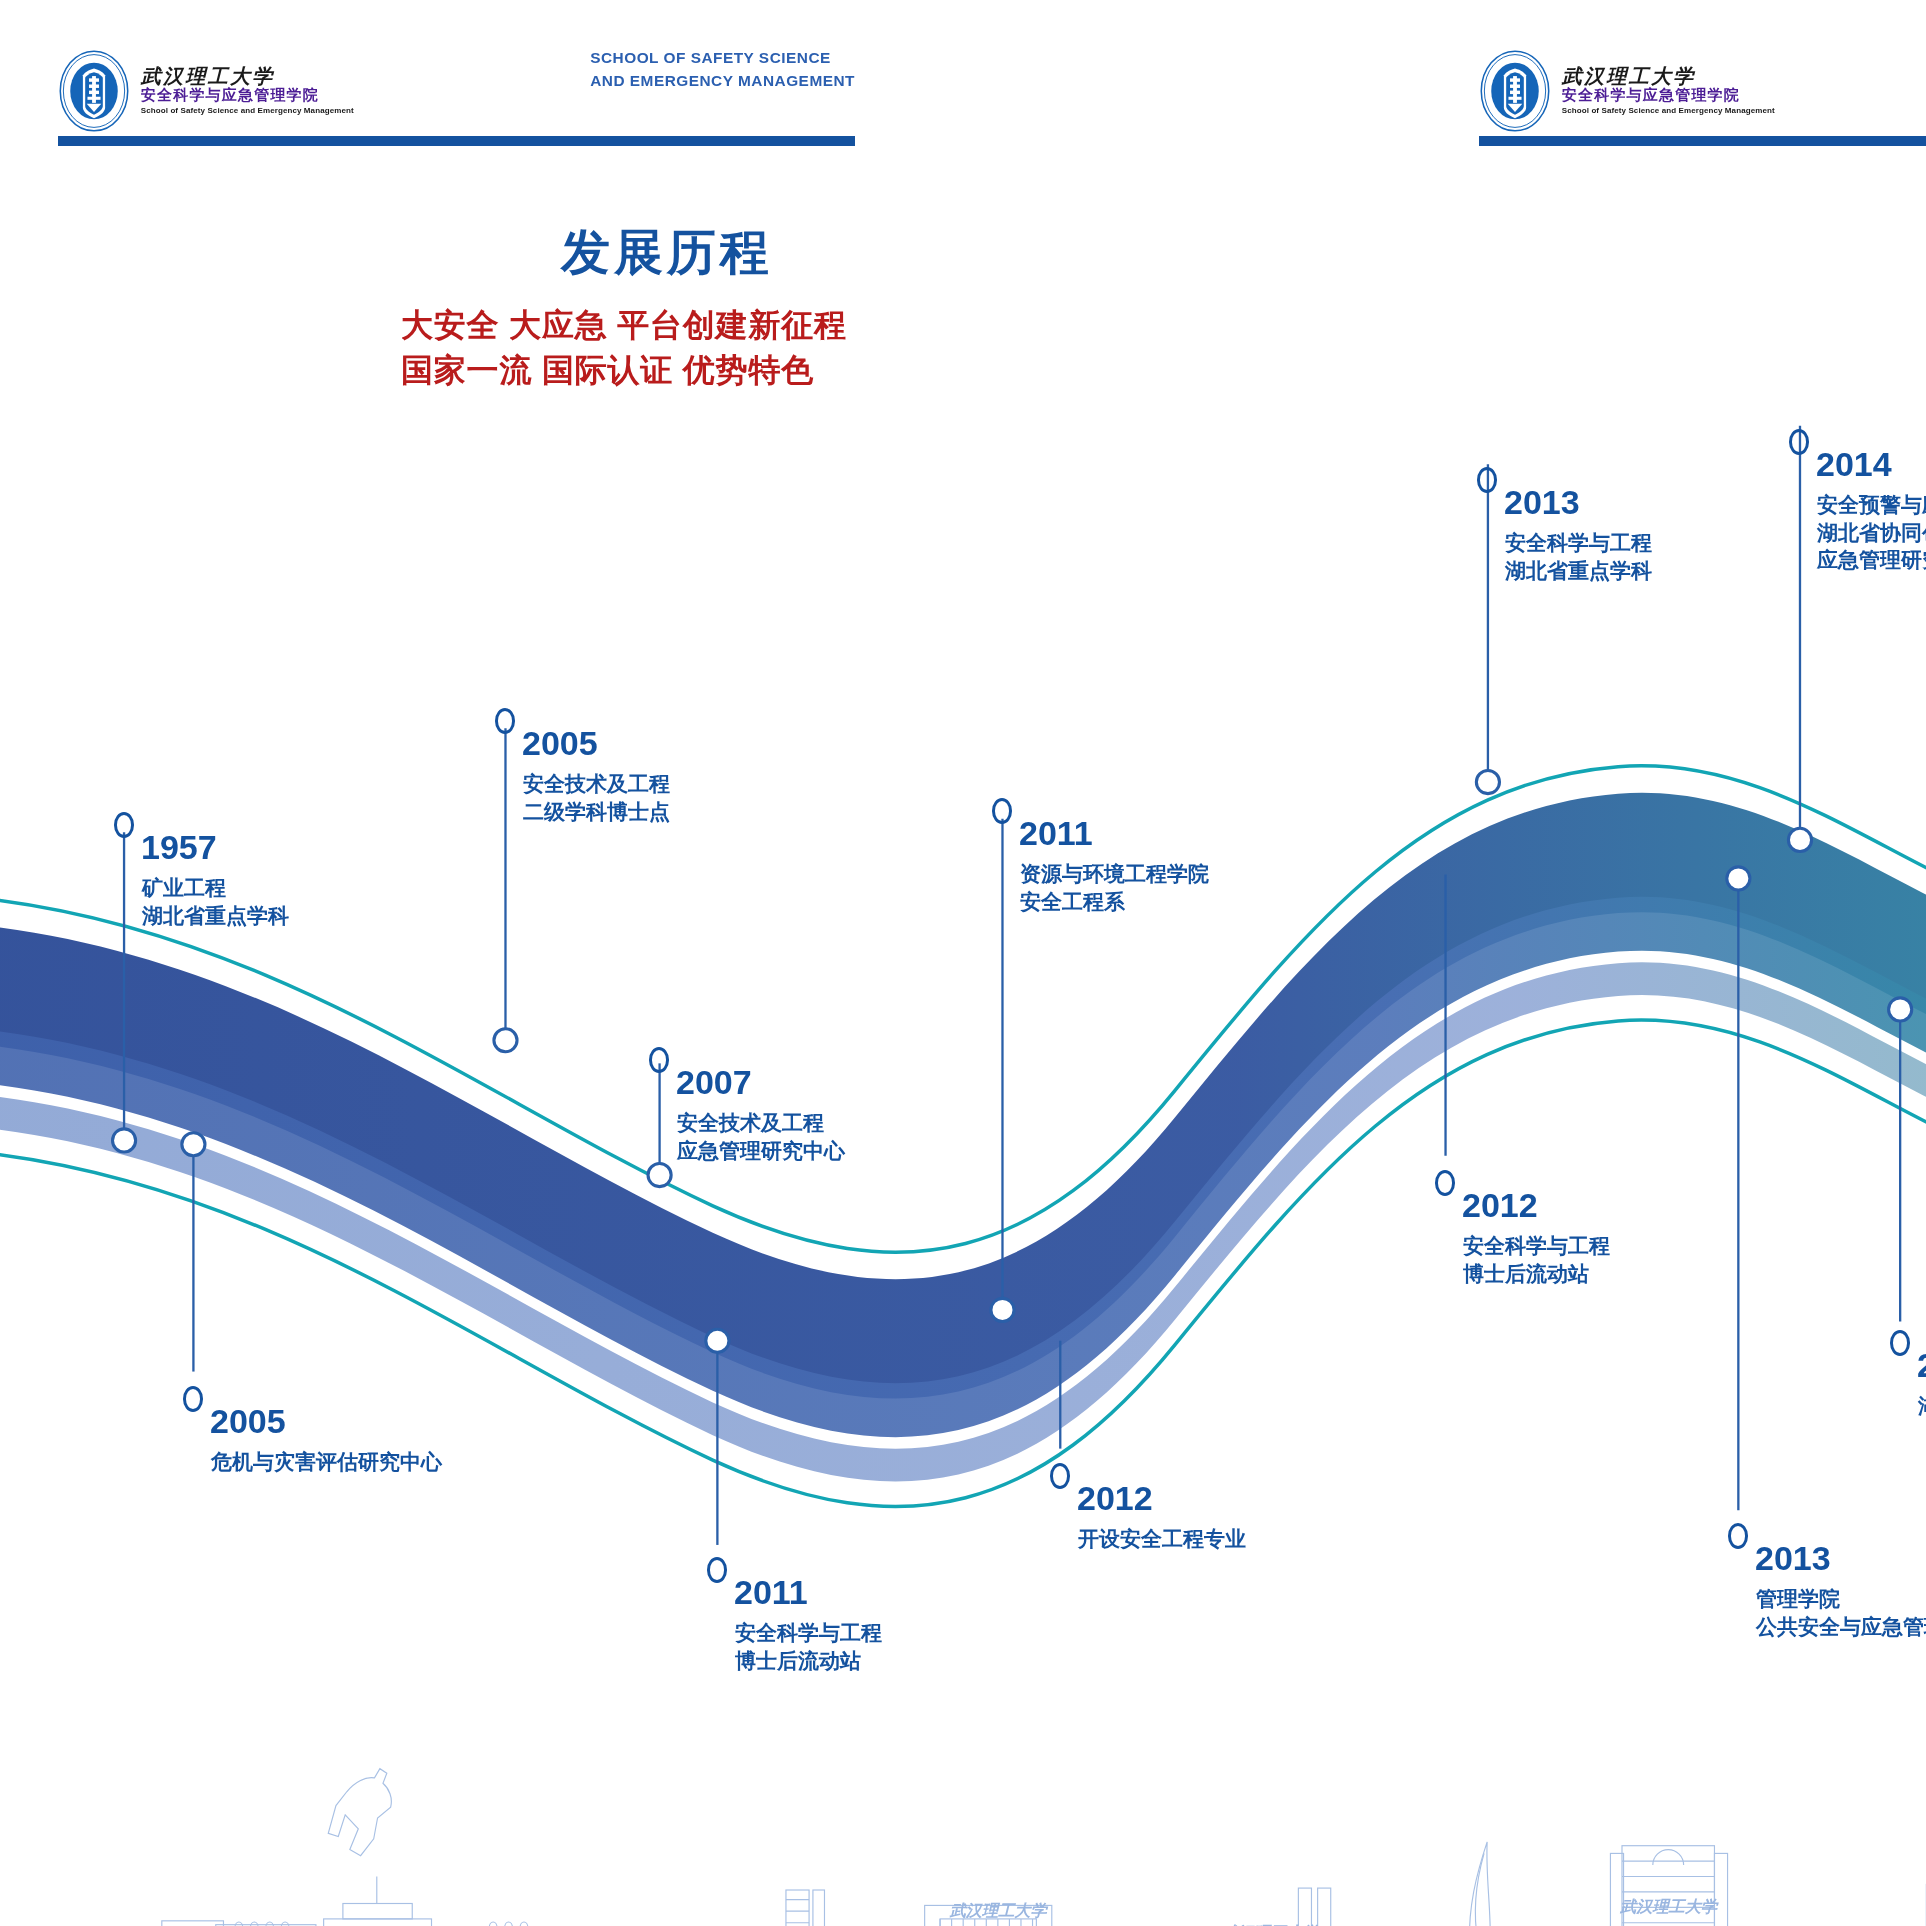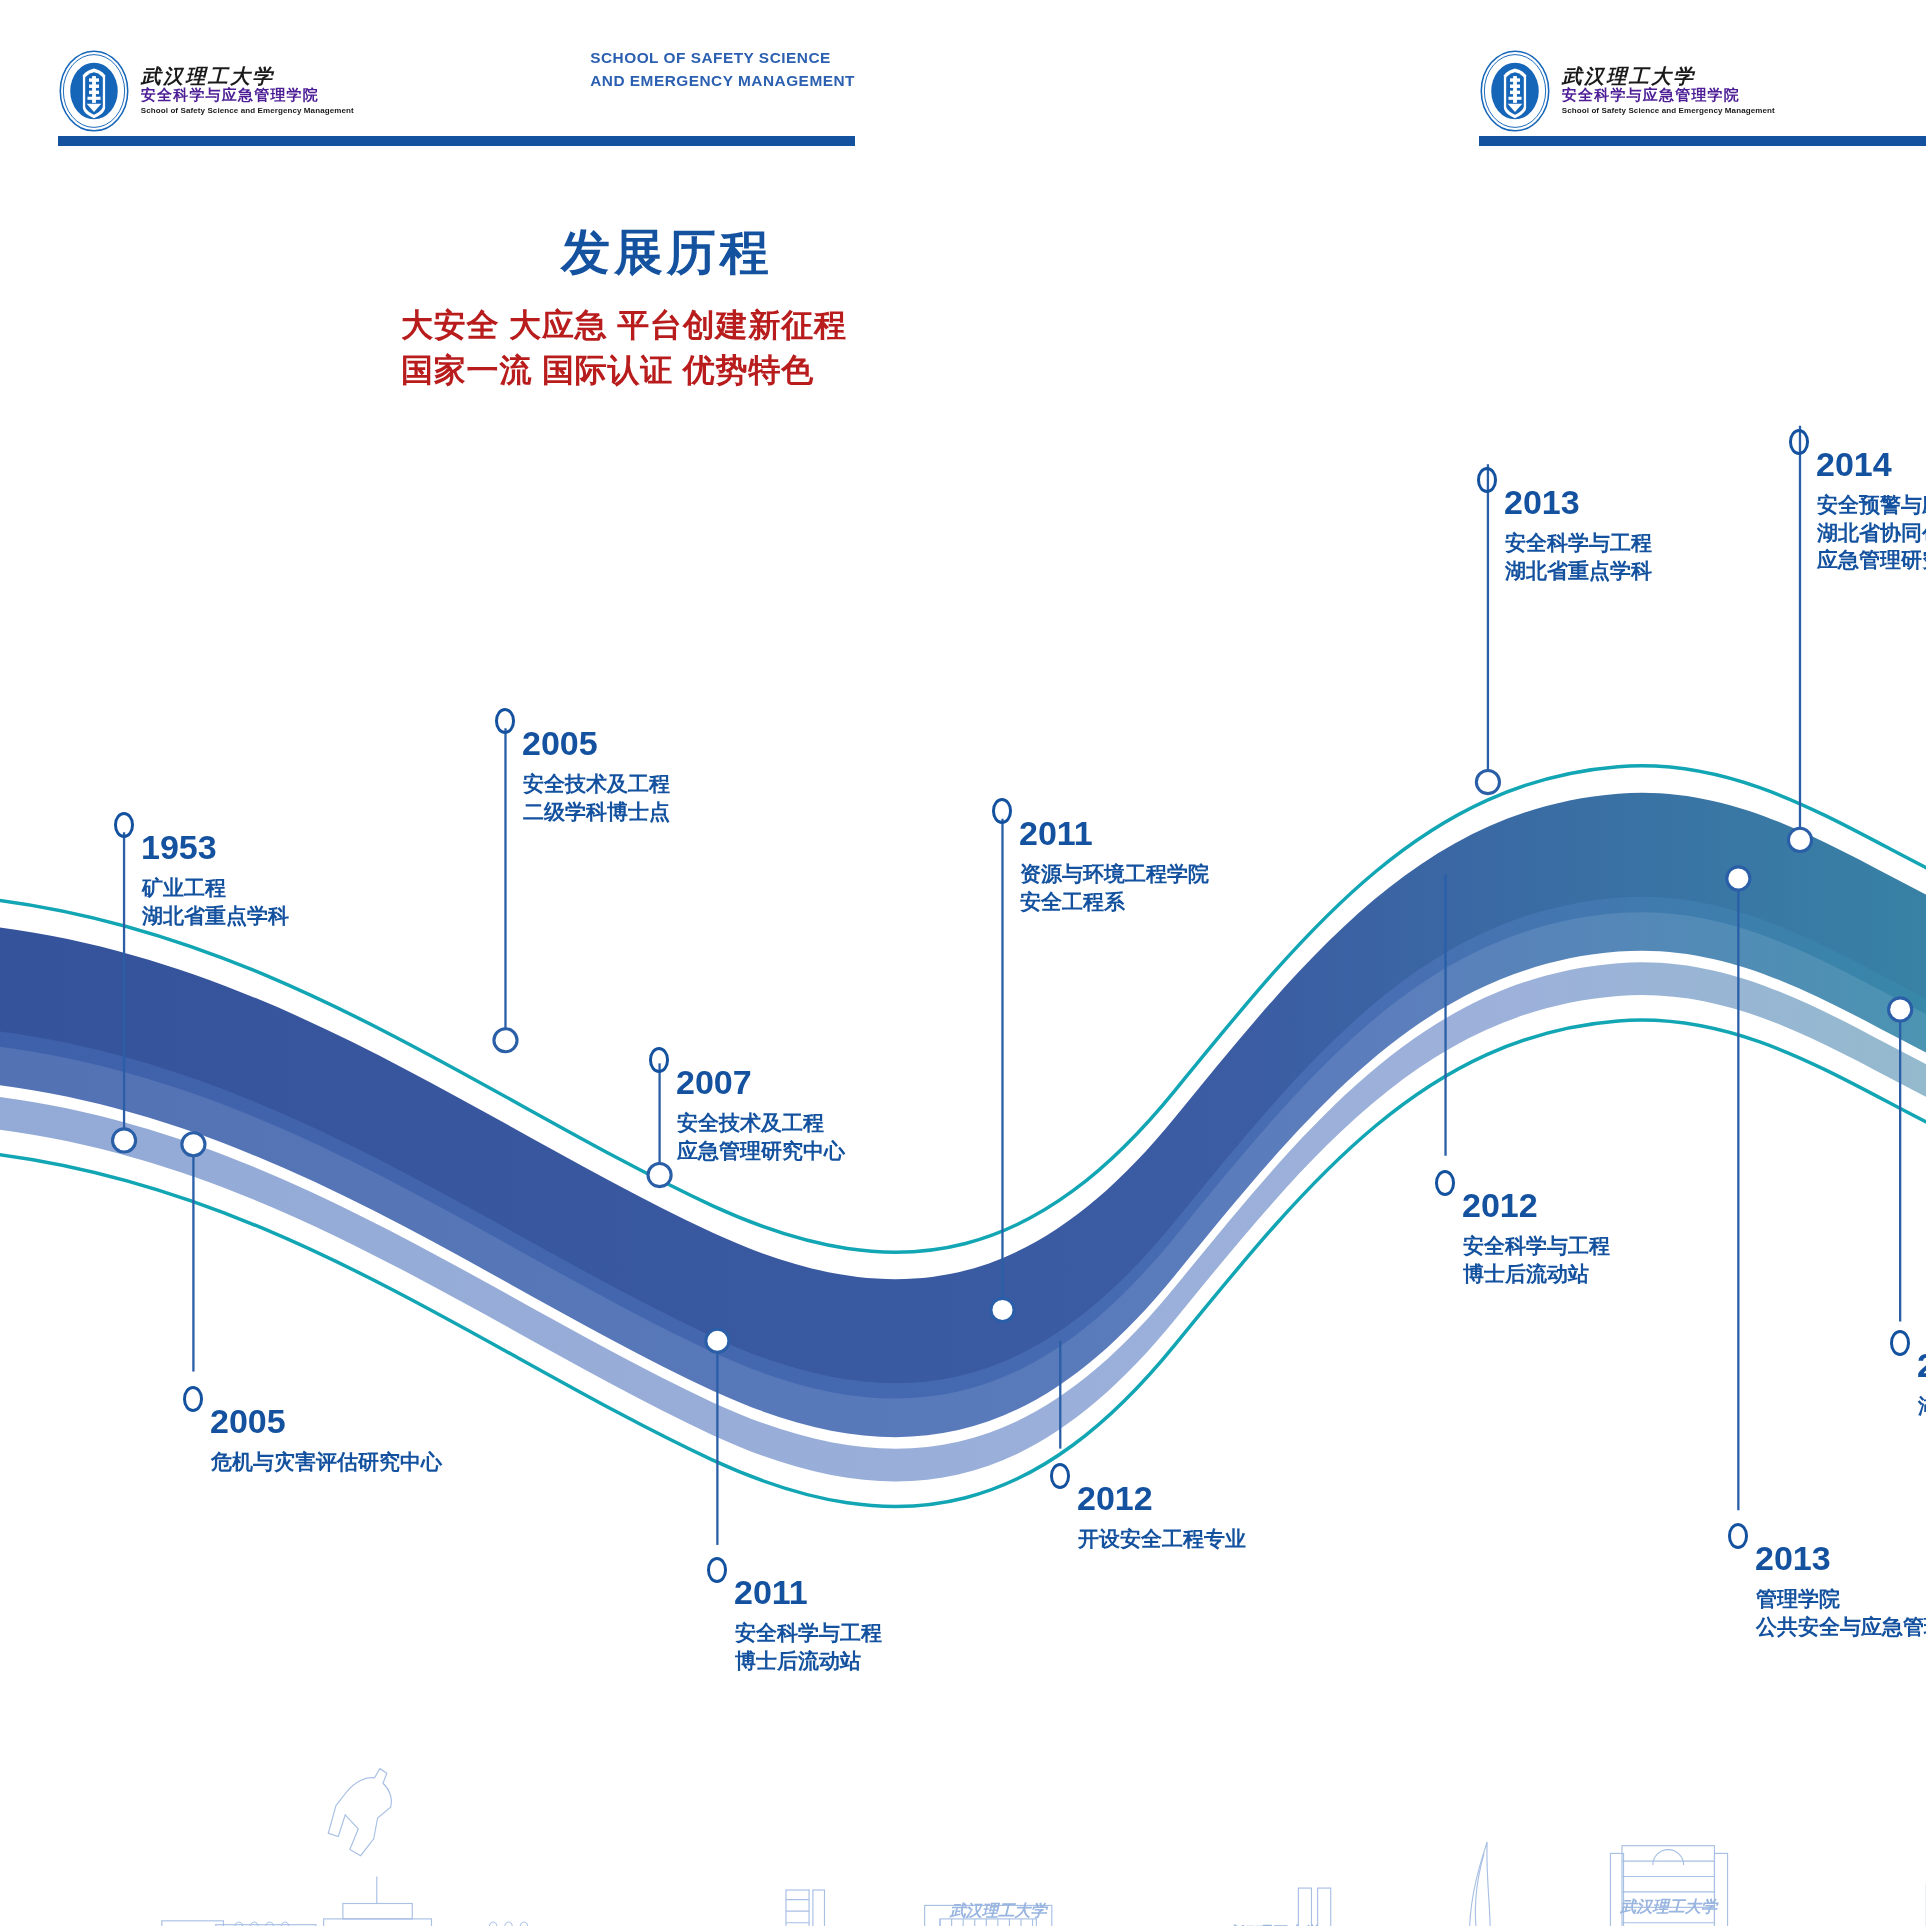--- a/index.html
+++ b/index.html
@@ -292,21 +292,21 @@
     <line x1="5232" y1="1830" x2="5232" y2="2540"></line>
     <circle cx="5232" cy="2540" r="30" fill="#ffffff" stroke="#2a5fa8" stroke-width="8"></circle>
 
     <line x1="5805" y1="1080" x2="5805" y2="2580"></line>
   </g>
 </svg>
 
 <div class="tl-item" style="left:114px; top:786px;">
   <div class="tl-head">
       <span class="tl-ring"></span>
-    <span class="tl-year">1953</span>
+    <span class="tl-year">1957</span>
     </div>
   <div class="tl-desc indent">
     <div>矿业工程</div>
     <div>湖北省重点学科</div>
   </div>
 </div>
 
 <div class="tl-item" style="left:495px; top:682px;">
   <div class="tl-head">
       <span class="tl-ring"></span>

